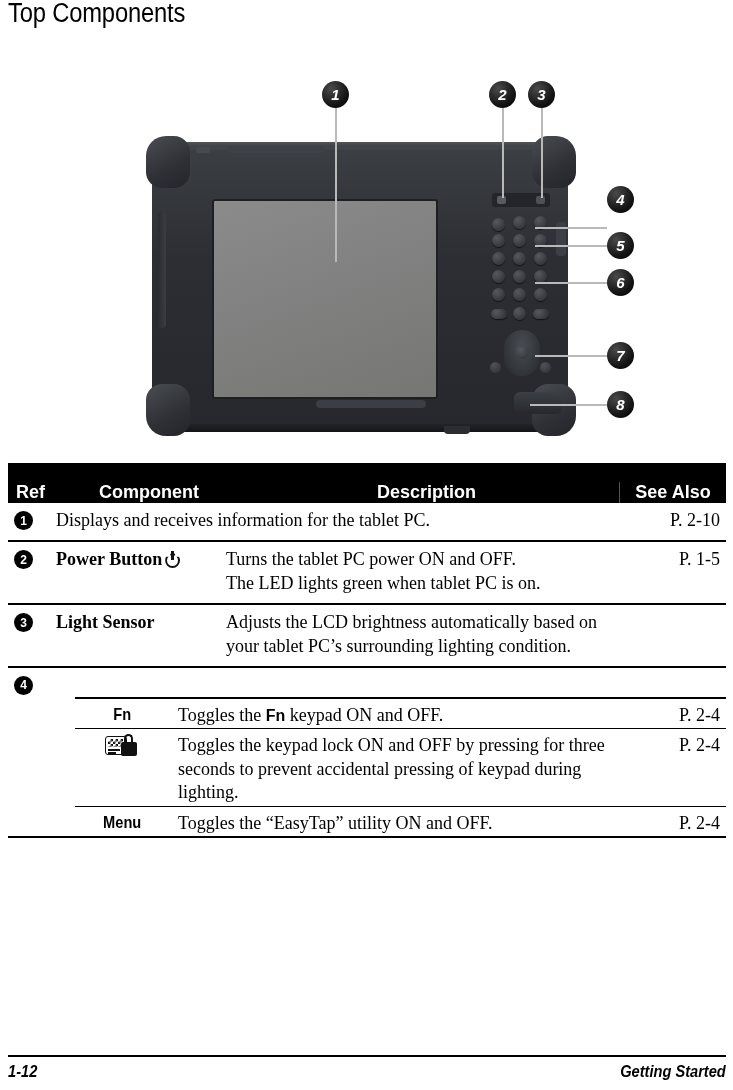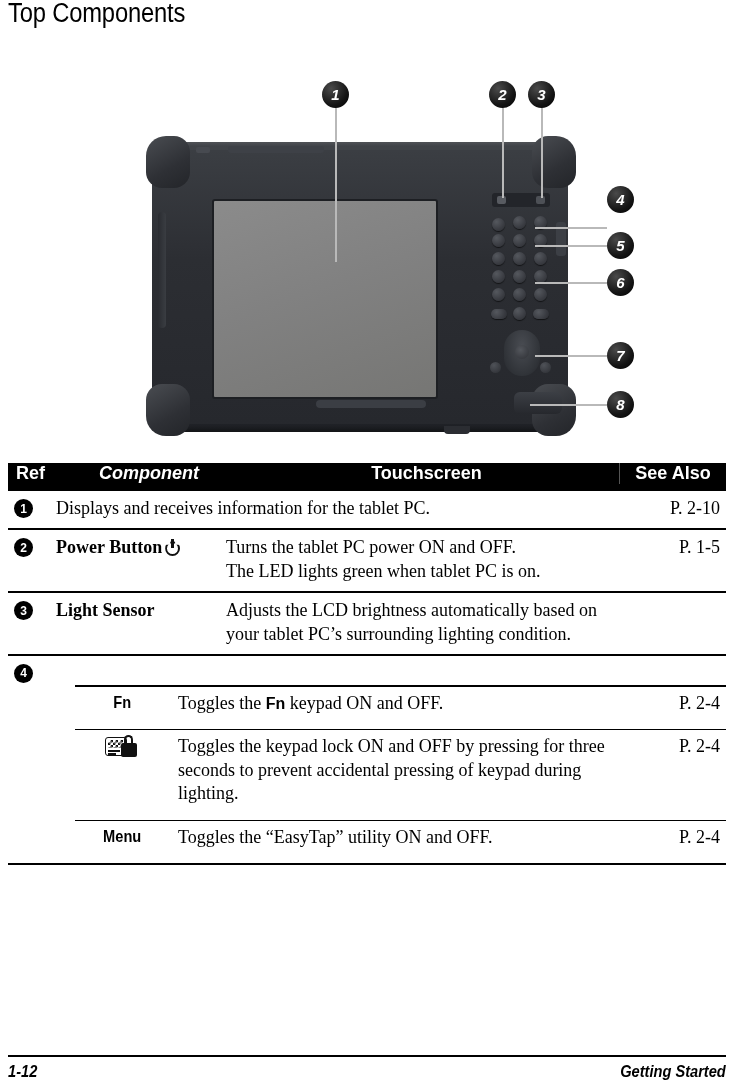--- a/index.html
+++ b/index.html
@@ -240,41 +240,41 @@
   .table {
     position: absolute;
     left: 8px;
     top: 463px;
     width: 718px;
   }
   .thead {
     display: flex;
     background: #000;
     color: #fff;
-    height: 28px;
-    align-items: flex-start;
+    height: 40px;
+    align-items: flex-end;
     font-family: "Liberation Sans", sans-serif;
     font-weight: 700;
     font-size: 18px;
   }
   .thead .c-ref     { width: 48px;  text-align: left;   padding-left: 8px; }
-  .thead .c-comp    { width: 170px; text-align: center; font-style: italic; }
+  .thead .c-comp    { width: 170px; text-align: center; }
   .thead .c-desc    { flex: 1;      text-align: center; }
   .thead .c-see     { width: 106px; text-align: center; border-left: 1px solid #555; }
 
   .row {
     display: flex;
     border-bottom: 2px solid #000;
     padding: 6px 0 8px 0;
     align-items: flex-start;
   }
   .row.sub {
     border-bottom: 1px solid #000;
     margin-left: 67px;
-    padding: 5px 0 14px 0;
+    padding: 5px 0 1px 0;
   }
   .row.sub-last { border-bottom: none; justify-content: center; }
   .row.noborder { border-bottom: none; padding-bottom: 2px; }
 
   .cell-ref {
     width: 48px;
     padding-left: 6px;
     box-sizing: border-box;
   }
   .badge {
@@ -499,21 +499,21 @@
   <div class="callout" style="left:607px; top:207px;">6</div>
   <div class="callout" style="left:607px; top:280px;">7</div>
   <div class="callout" style="left:607px; top:329px;">8</div>
 </div>
 
 <div class="table">
 
   <div class="thead">
     <div class="c-ref">Ref</div>
     <div class="c-comp">Component</div>
-    <div class="c-desc">Touchscreen</div>
+    <div class="c-desc">Description</div>
     <div class="c-see">See Also</div>
   </div>
 
   <div class="row">
     <div class="cell-ref">
       <span class="badge">1</span>
     </div>
     <div class="cell-desc">Displays and receives information for the tablet PC.</div>
     <div class="cell-see">P. 2-10</div>
   </div>

